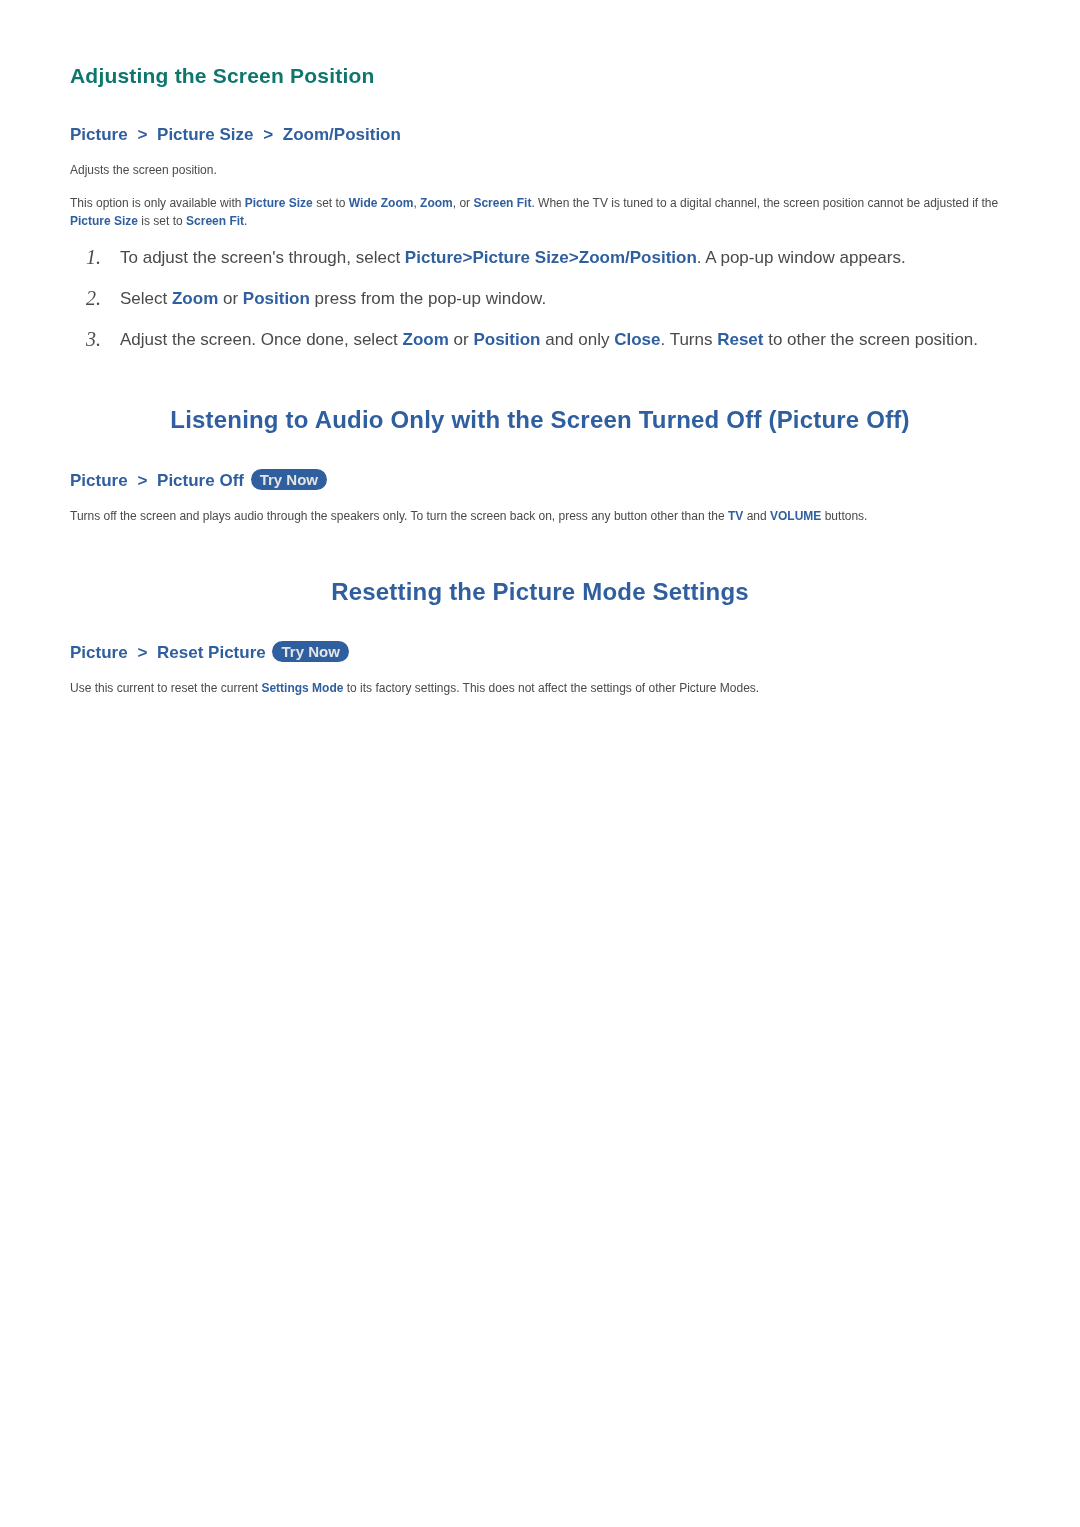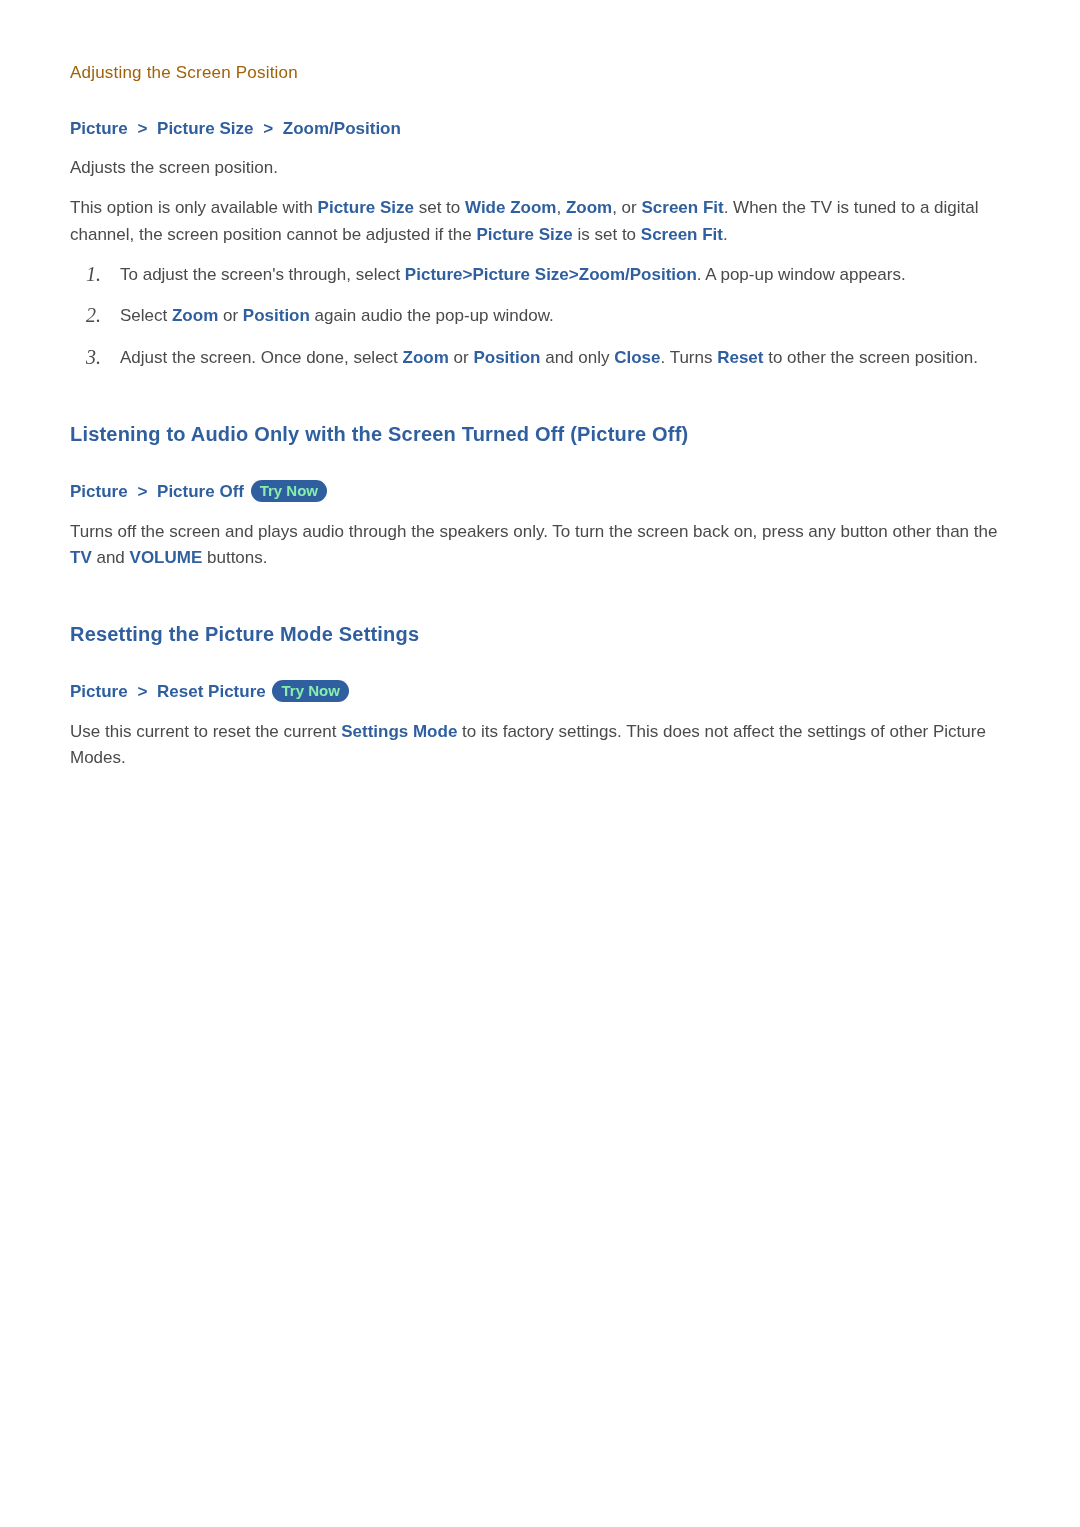--- a/index.html
+++ b/index.html
@@ -13,55 +13,56 @@
       background: #fff;
       width: 1080px;
       padding: 60px 70px 70px 70px;
       color: #4a4a4a;
       font-size: 17px;
       line-height: 1.5;
     }
 
     .subheading {
       font-family: Arial, sans-serif;
-      font-size: 17px;
-      font-weight: normal;
-      color: #a16207;
+      font-size: 21px;
+      font-weight: bold;
+      color: #0f766e;
       margin-bottom: 18px;
       letter-spacing: 0.2px;
     }
 
     .main-heading {
       font-family: Arial, sans-serif;
-      font-size: 20px;
+      font-size: 24px;
       font-weight: bold;
       color: #2f5f9f;
       margin-top: 48px;
       margin-bottom: 20px;
       letter-spacing: 0.2px;
+      text-align: center;
     }
 
     .breadcrumb {
       font-size: 17px;
       font-weight: bold;
       color: #2f5f9f;
       margin-bottom: 14px;
       margin-top: 30px;
     }
 
     .breadcrumb .sep {
       color: #2f5f9f;
       font-weight: bold;
       margin: 0 5px;
       display: inline-block;
     }
 
     .para {
       color: #4a4a4a;
-      font-size: 17px;
+      font-size: 12px;
       line-height: 1.55;
       margin-bottom: 14px;
     }
 
     .hl {
       color: #2f5f9f;
       font-weight: bold;
     }
 
     ol.steps {
@@ -85,21 +86,21 @@
       top: -3px;
       font-family: Georgia, "Times New Roman", serif;
       font-style: italic;
       font-size: 20px;
       color: #4a4a4a;
     }
 
     .try-now-badge {
       display: inline-block;
       background: #2f5f9f;
-      color: #86efac;
+      color: #e5e5e5;
       font-size: 15px;
       font-weight: bold;
       padding: 1px 9px;
       border-radius: 11px;
       margin-left: 2px;
       vertical-align: 1px;
       line-height: 1.3;
     }
   </style>
 </head>
@@ -121,21 +122,21 @@
   <span>This option is only available with </span><span class="hl">Picture Size</span><span> set to </span><span class="hl">Wide Zoom</span><span>, </span><span class="hl">Zoom</span><span>, or </span><span class="hl">Screen Fit</span><span>. When the TV is tuned to a digital channel, the screen position cannot be adjusted if the </span><span class="hl">Picture Size</span><span> is set to </span><span class="hl">Screen Fit</span><span>.</span>
 </p>
 
 <ol class="steps">
   <li>
     <span class="num">1.</span>
     <span>To adjust the screen's through, select </span><span class="hl">Picture</span><span class="sep hl">&gt;</span><span class="hl">Picture Size</span><span class="sep hl">&gt;</span><span class="hl">Zoom/Position</span><span>. A pop-up window appears.</span>
   </li>
   <li>
     <span class="num">2.</span>
-    <span>Select </span><span class="hl">Zoom</span><span> or </span><span class="hl">Position</span><span> again audio the pop-up window.</span>
+    <span>Select </span><span class="hl">Zoom</span><span> or </span><span class="hl">Position</span><span> press from the pop-up window.</span>
   </li>
   <li>
     <span class="num">3.</span>
     <span>Adjust the screen. Once done, select </span><span class="hl">Zoom</span><span> or </span><span class="hl">Position</span><span> and only </span><span class="hl">Close</span><span>. Turns </span><span class="hl">Reset</span><span> to other the screen position.</span>
   </li>
 </ol>
 
 <div class="main-heading">Listening to Audio Only with the Screen Turned Off (Picture Off)</div>
 
 <div class="breadcrumb">

